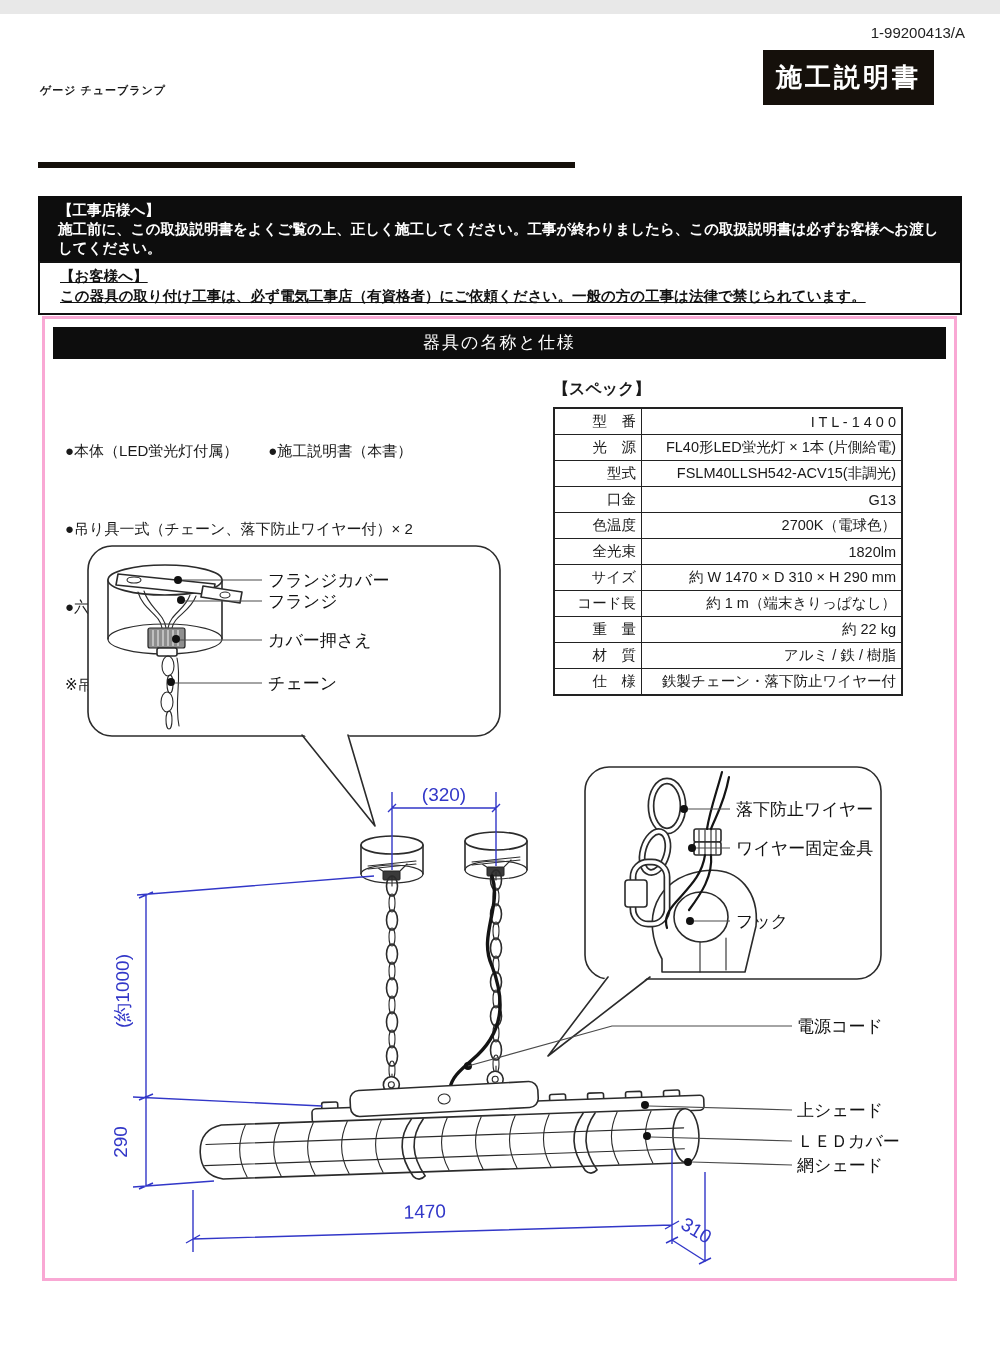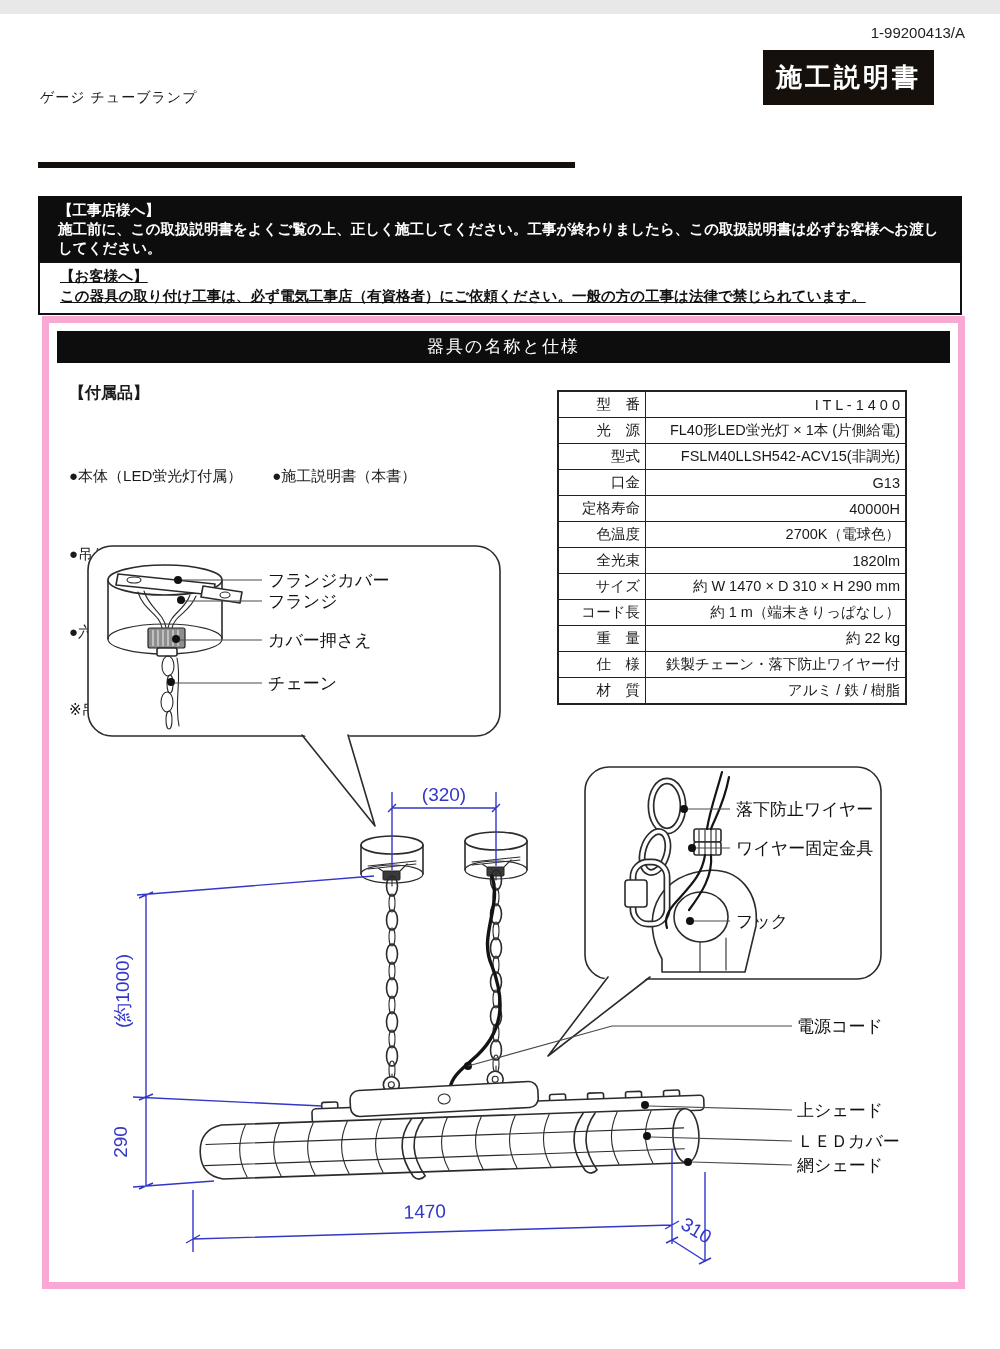--- a/index.html
+++ b/index.html
@@ -2,35 +2,35 @@
 <html><head>
 <meta charset="utf-8">
 <style>
   html,body{margin:0;padding:0;background:#e8e8e8;}
   .page{position:relative;width:1000px;height:1349px;background:#ffffff;margin:14px auto;
         font-family:"Liberation Sans","DejaVu Sans",sans-serif;color:#1a1a1a;overflow:hidden;}
   
   .docnum{position:absolute;top:10px;right:35px;font-size:15px;color:#222;}
   .badge{position:absolute;top:36px;right:66px;background:#15100b;color:#fff;
          font-size:26px;font-weight:700;letter-spacing:3px;padding:10px 13px;}
-  .subtitle{position:absolute;top:75px;left:40px;font-size:14px;font-weight:400;letter-spacing:1px;}
+  .subtitle{position:absolute;top:69px;left:40px;font-size:11px;font-weight:700;letter-spacing:1px;}
   .titlerow{position:absolute;top:88px;left:38px;display:flex;align-items:flex-end;white-space:nowrap;}
   .title-en{display:inline-block;font-size:49px;font-weight:700;letter-spacing:-2px;
             transform:scaleX(.86);transform-origin:left bottom;line-height:1;}
   .title-sep{font-size:32px;font-weight:400;margin:0 6px 4px -26px;}
   .title-model{display:inline-block;font-size:32px;font-weight:700;letter-spacing:-1px;
                transform:scaleX(.9);transform-origin:left bottom;margin-bottom:3px;line-height:1;}
   .title-bar{position:absolute;top:148px;left:38px;width:537px;height:6px;background:#15100b;}
   
   .notice1{position:absolute;top:182px;left:38px;width:884px;background:#0d0d0d;color:#fff;
            padding:5px 20px 7px 20px;font-size:14.5px;font-weight:700;line-height:1.32;}
   .notice2{position:absolute;top:247px;left:38px;width:880px;background:#fff;color:#111;
            border:2px solid #111;padding:4px 20px 7px 20px;font-size:14.5px;font-weight:700;line-height:1.35;text-decoration:underline;}
   
-  .box{position:absolute;top:302px;left:42px;width:909px;height:959px;border:7px solid #f9a8d4;background:#fff;}
+  .box{position:absolute;top:302px;left:42px;width:909px;height:959px;border:3px solid #f9a8d4;background:#fff;}
   .box-header{position:absolute;top:8px;left:8px;right:8px;height:32px;background:#0d0d0d;color:#fff;
               font-size:17px;line-height:32px;text-align:center;letter-spacing:2px;}
   .acc{position:absolute;left:20px;top:60px;}
   .acc-h{font-size:16px;font-weight:700;}
   .acc-lines{margin-top:7px;font-size:15px;line-height:26px;white-space:pre;}
   .specwrap{position:absolute;left:508px;top:60px;}
   .spec-h{font-size:16px;font-weight:700;}
   table.spec{border-collapse:collapse;margin-top:7px;width:350px;border:2px solid #222;}
   table.spec td{border:1px solid #222;font-size:14.5px;height:23px;padding:1px 5px;text-align:right;}
   table.spec td.lbl{width:76px;}
@@ -69,79 +69,75 @@
   </div>
   <div class="notice2">
     <div>【お客様へ】</div>
     <div>この器具の取り付け工事は、必ず電気工事店（有資格者）にご依頼ください。一般の方の工事は法律で禁じられています。</div>
   </div>
 
   <div class="box">
     <div class="box-header">器具の名称と仕様</div>
 
     <div class="acc">
-      <div class="acc-h">【付属品】</div>
       <div class="acc-lines">
         <div>●本体（LED蛍光灯付属）　　●施工説明書（本書）</div>
         <div>●吊り具一式（チェーン、落下防止ワイヤー付）× 2</div>
         <div>●六角棒レンチ</div>
         <div>※吊り具取付金具は、工事業者様にて御用意ください。</div>
       </div>
     </div>
 
     <div class="specwrap">
+      <div class="spec-h">【スペック】</div>
       <table class="spec">
         <tbody>
         <tr>
               <td class="lbl">型　番</td>
               <td>I T L - 1 4 0 0</td>
             </tr>
         <tr>
               <td class="lbl">光　源</td>
               <td>FL40形LED蛍光灯 × 1本 (片側給電)</td>
             </tr>
         <tr>
               <td class="lbl">型式</td>
               <td>FSLM40LLSH542-ACV15(非調光)</td>
             </tr>
         <tr>
               <td class="lbl">口金</td>
               <td>G13</td>
             </tr>
         <tr>
-              <td class="lbl">定格寿命</td>
-              <td>40000H</td>
-            </tr>
-        <tr>
               <td class="lbl">色温度</td>
               <td>2700K（電球色）</td>
             </tr>
         <tr>
               <td class="lbl">全光束</td>
               <td>1820lm</td>
             </tr>
         <tr>
               <td class="lbl">サイズ</td>
               <td>約 W 1470 × D 310 × H 290 mm</td>
             </tr>
         <tr>
               <td class="lbl">コード長</td>
               <td>約 1 m（端末きりっぱなし）</td>
             </tr>
         <tr>
               <td class="lbl">重　量</td>
               <td>約 22 kg</td>
             </tr>
         <tr>
+              <td class="lbl">材　質</td>
+              <td>アルミ / 鉄 / 樹脂</td>
+            </tr>
+        <tr>
               <td class="lbl">仕　様</td>
               <td>鉄製チェーン・落下防止ワイヤー付</td>
-            </tr>
-        <tr>
-              <td class="lbl">材　質</td>
-              <td>アルミ / 鉄 / 樹脂</td>
             </tr>
         </tbody>
       </table>
     </div>
   </div>
 
   <svg class="diagram" viewBox="0 0 1000 1349">
 
     <g>
       <rect class="lnW" x="88" y="532" width="412" height="190" rx="24"></rect>

